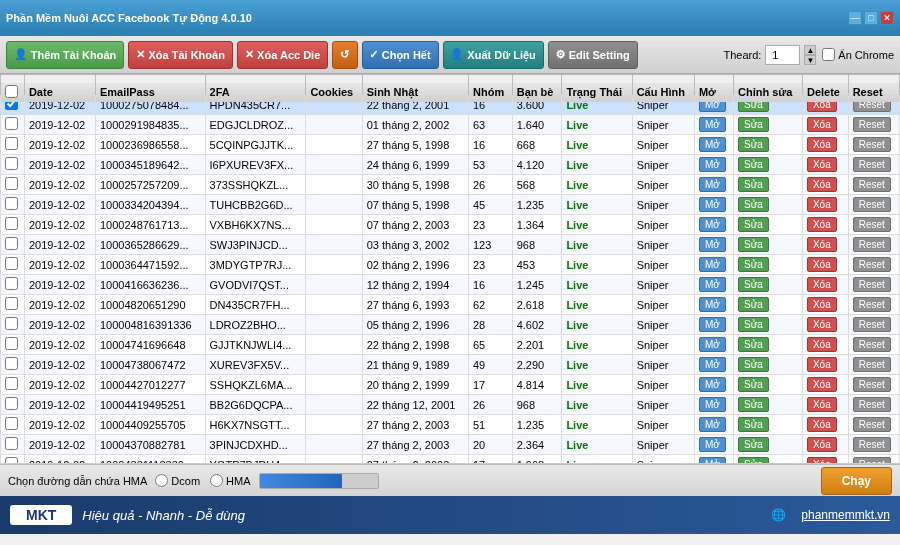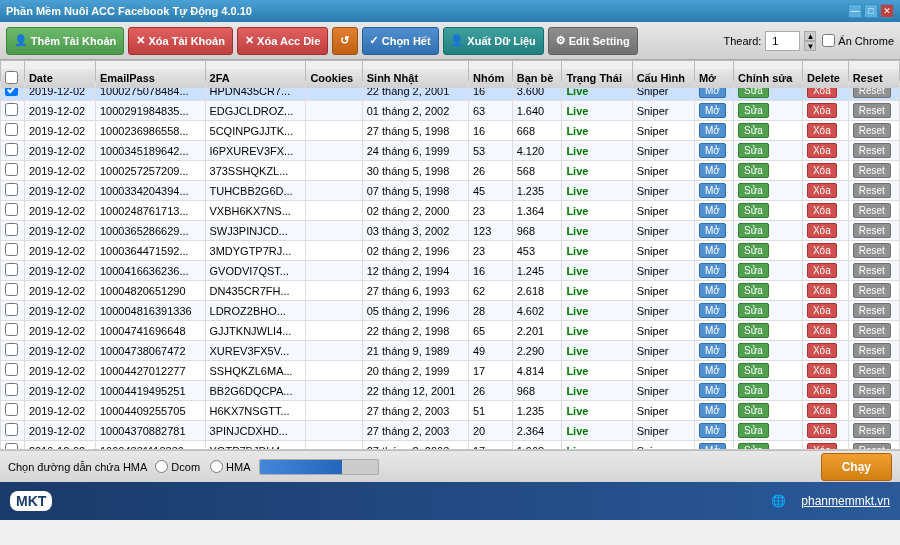--- a/index.html
+++ b/index.html
@@ -11,21 +11,21 @@
       height: 545px;
       overflow: hidden;
     }
     .title-bar {
       background: linear-gradient(to bottom, #4a9fd4, #2a7db0);
       color: white;
       padding: 3px 6px;
       display: flex;
       justify-content: space-between;
       align-items: center;
-      height: 22px;
+      height: 36px;
     }
     .title-bar-text {
       font-size: 11px;
       font-weight: bold;
     }
     .title-bar-controls {
       display: flex;
       gap: 2px;
     }
     .title-bar-btn {
@@ -232,22 +232,22 @@
       display: flex;
       align-items: center;
       padding: 0 10px;
       gap: 10px;
     }
     .footer-logo {
       background: white;
       color: #1a3a6a;
       font-weight: bold;
       font-size: 14px;
-      padding: 2px 6px;
-      border-radius: 8px;
+      padding: 2px 16px;
+      border-radius: 3px;
     }
     .footer-text {
       color: white;
       font-size: 13px;
       font-style: italic;
     }
     .footer-right {
       margin-left: auto;
       color: white;
       font-size: 12px;
@@ -430,21 +430,21 @@
       <td><button class="cell-btn cell-btn-green">Sửa</button></td>
       <td><button class="cell-btn cell-btn-red">Xóa</button></td>
       <td><button class="cell-btn cell-btn-gray">Reset</button></td>
     </tr>
           <tr style="background: white;">
       <td><input type="checkbox" style=""></td>
       <td>2019-12-02</td>
       <td>1000248761713...</td>
       <td>VXBH6KX7NS...</td>
       <td></td>
-      <td>02 tháng 2, 2000</td>
+      <td>07 tháng 2, 2003</td>
       <td>23</td>
       <td>1.364</td>
       <td><span class="status-live">Live</span></td>
       <td>Sniper</td>
       <td><button class="cell-btn cell-btn-blue">Mở</button></td>
       <td><button class="cell-btn cell-btn-green">Sửa</button></td>
       <td><button class="cell-btn cell-btn-red">Xóa</button></td>
       <td><button class="cell-btn cell-btn-gray">Reset</button></td>
     </tr>
           <tr style="background: rgb(245, 248, 255);">
@@ -657,17 +657,18 @@
     </label>
   </div>
   <div class="progress-bar-outer">
     <div class="progress-bar-inner" id="progress-inner" style="width:70%"></div>
   </div>
   <button class="btn-orange-big">Chạy</button>
 </div>
 
 <div class="footer">
   <div class="footer-logo">MKT</div>
+  <span class="footer-text">Hiệu quả - Nhanh - Dễ dùng</span>
   <div class="footer-right">
     <span>🌐</span>
     <span style="cursor:pointer; text-decoration: underline; margin-left: 10px;">phanmemmkt.vn</span>
   </div>
 </div>
 
 </body></html>

